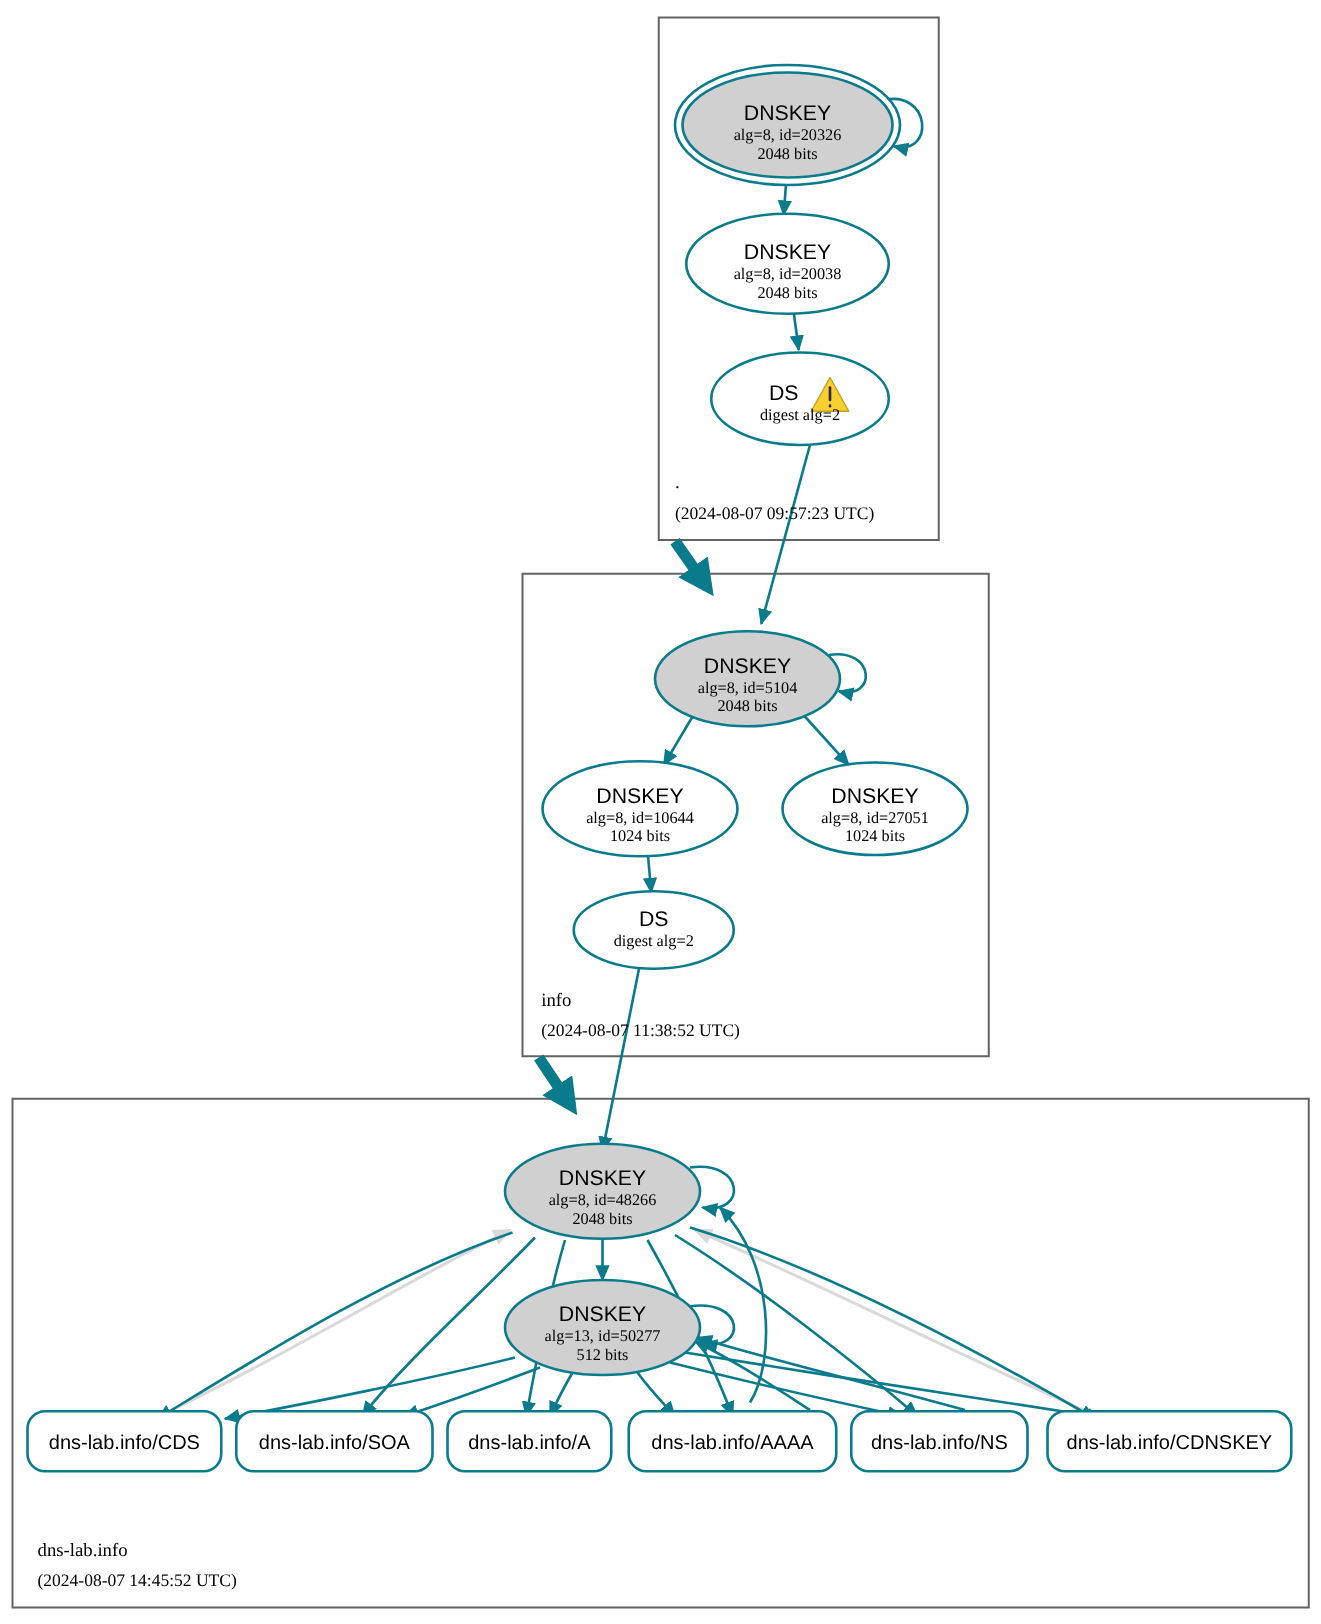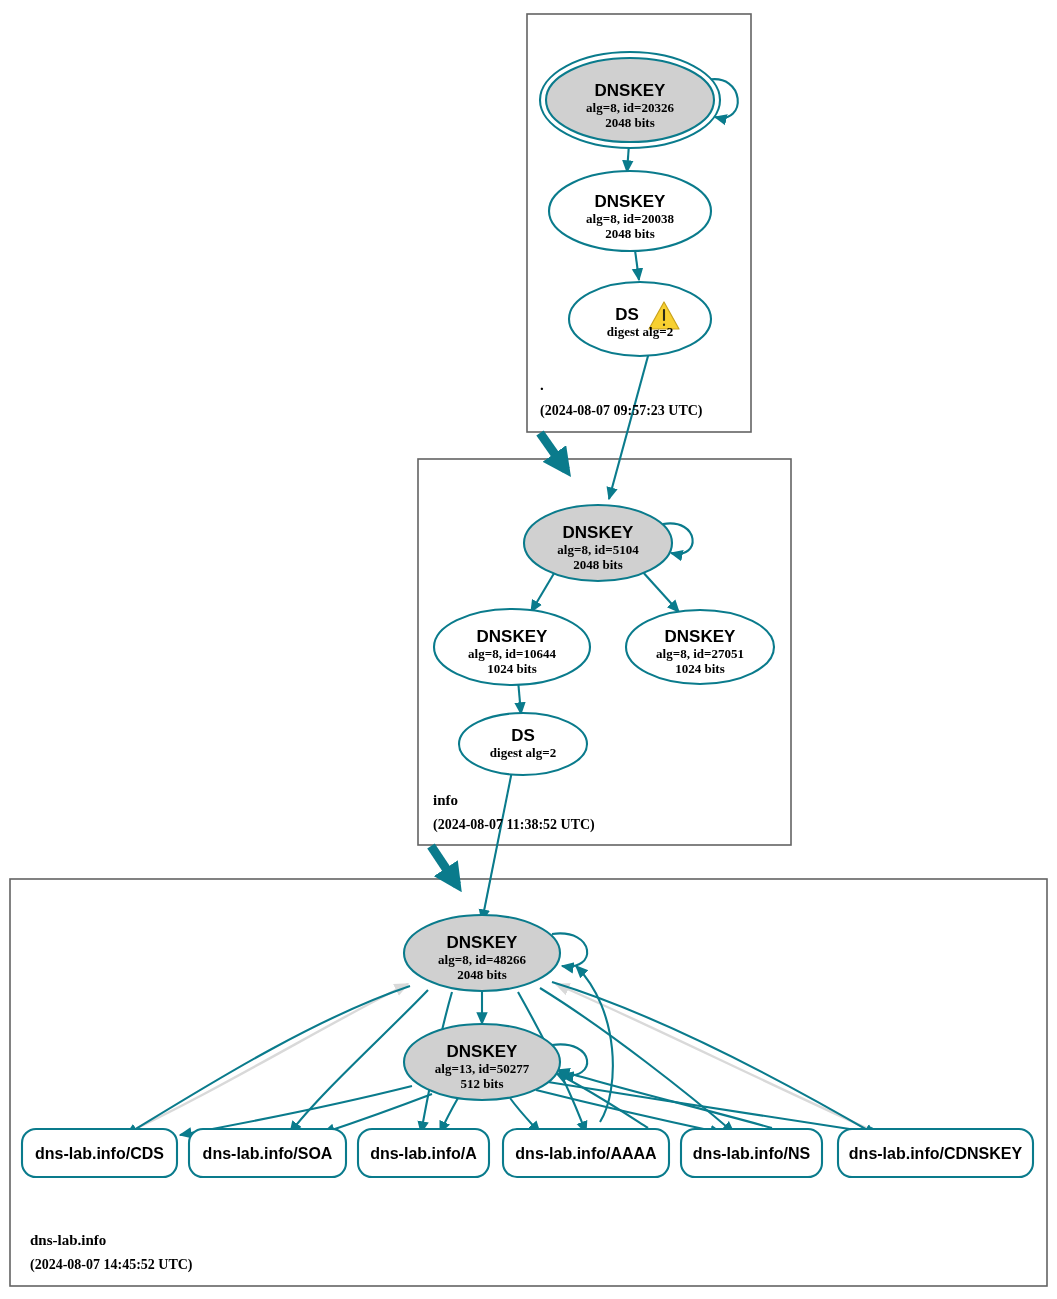--- a/index.html
+++ b/index.html
@@ -10,21 +10,20 @@
   body {
     font-family: "Liberation Sans", sans-serif;
     width: 1057px;
     height: 1299px;
     overflow: hidden;
   }
   #graph-root {
     position: relative;
     width: 1057px;
     height: 1299px;
-    font-weight: bold;
   }
   svg#dnssec-graph {
     display: block;
     width: 1057px;
     height: 1299px;
   }
   .zone-box {
     fill: none;
     stroke: #636363;
     stroke-width: 1.6;

